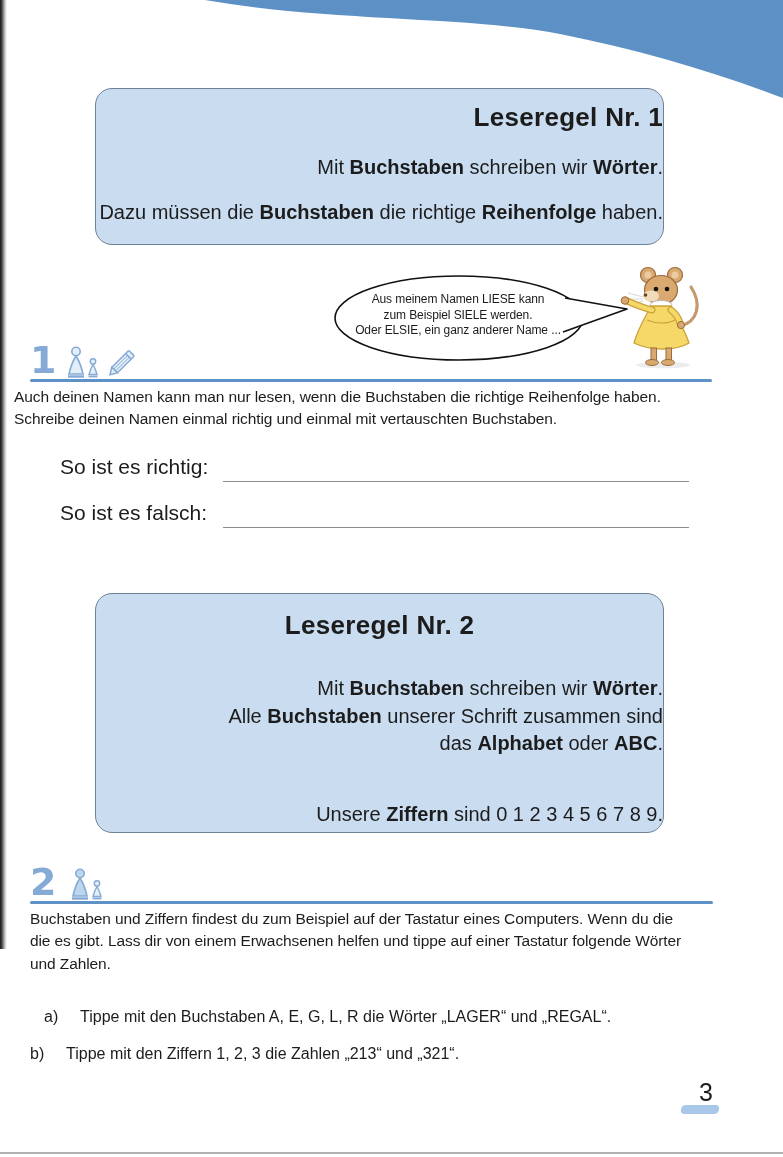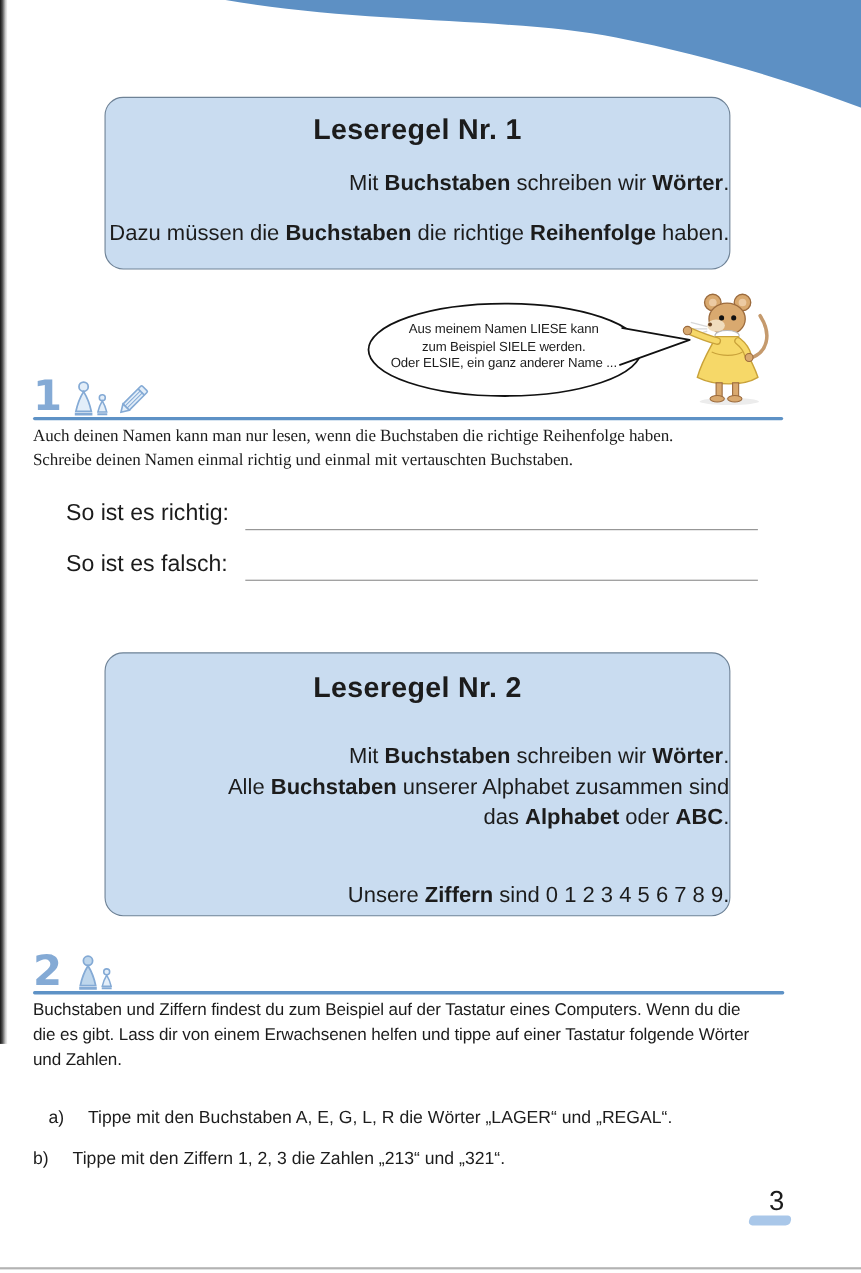--- a/index.html
+++ b/index.html
@@ -65,21 +65,21 @@
 <div class="page">
 
   <svg class="abs wave-svg" width="783" height="100" viewBox="0 0 783 100" aria-hidden="true">
     <path d="M205,0 C330,22 470,16 560,34 C640,50 715,72 783,98 L783,0 Z" fill="var(--wave)"></path>
   </svg>
 
   <div class="abs left-edge"></div>
   <div class="abs bottom-edge"></div>
 
   <div class="abs rulebox" style="left:95px;top:88px;width:567px;height:155px;">
-    <div class="boxtitle" style="top:13px;">Leseregel Nr. 1</div>
+    <div class="boxtitle" style="top:13px;text-align:right;">Leseregel Nr. 1</div>
     <div class="boxline" style="top:67px;">
       <span>Mit </span><b>Buchstaben</b><span> schreiben wir </span><b>Wörter</b><span>.</span>
     </div>
     <div class="boxline" style="top:112px;">
       <span>Dazu müssen die </span><b>Buchstaben</b><span> die richtige </span><b>Reihenfolge</b><span> haben.</span>
     </div>
   </div>
 
   <svg class="abs" style="left:332px;top:272px;" width="302" height="95" viewBox="0 0 302 95" aria-hidden="true">
     <ellipse cx="127" cy="46" rx="124" ry="42" fill="#ffffff" stroke="#111111" stroke-width="1.6"></ellipse>
@@ -136,38 +136,38 @@
         <rect x="6" y="-3.5" width="24" height="8" rx="1.2"></rect>
         <path d="M6,-3.5 L-0.5,0.5 L6,4.5 Z"></path>
         <line x1="25.5" y1="-3.5" x2="25.5" y2="4.5"></line>
         <line x1="6" y1="-0.8" x2="26" y2="-0.8" stroke-width="0.9"></line>
         <line x1="6" y1="1.8" x2="26" y2="1.8" stroke-width="0.9"></line>
       </g>
     </svg>
   </div>
   <div class="abs rule-hr" style="left:30px;top:379px;width:682px;"></div>
 
-  <div class="abs para" style="left:30px;top:386px;font-family:Liberation Serif, serif;">
+  <div class="abs para" style="left:14px;top:386px;">
     <div>Auch deinen Namen kann man nur lesen, wenn die Buchstaben die richtige Reihenfolge haben.</div>
     <div>Schreibe deinen Namen einmal richtig und einmal mit vertauschten Buchstaben.</div>
   </div>
 
   <div class="abs field-label" style="left:60px;top:455px;">So ist es richtig:</div>
   <div class="abs answer-line" style="left:223px;top:481px;width:466px;"></div>
 
   <div class="abs field-label" style="left:60px;top:501px;">So ist es falsch:</div>
   <div class="abs answer-line" style="left:223px;top:527px;width:466px;"></div>
 
   <div class="abs rulebox" style="left:95px;top:593px;width:567px;height:238px;">
     <div class="boxtitle" style="top:16px;">Leseregel Nr. 2</div>
     <div class="boxline" style="top:83px;">
       <span>Mit </span><b>Buchstaben</b><span> schreiben wir </span><b>Wörter</b><span>.</span>
     </div>
     <div class="boxline" style="top:111px;">
-      <span>Alle </span><b>Buchstaben</b><span> unserer Alphabet zusammen sind</span>
+      <span>Alle </span><b>Buchstaben</b><span> unserer Schrift zusammen sind</span>
     </div>
     <div class="boxline" style="top:138px;">
       <span>das </span><b>Alphabet</b><span> oder </span><b>ABC</b><span>.</span>
     </div>
     <div class="boxline" style="top:209px;">
       <span>Unsere </span><b>Ziffern</b><span> sind 0 1 2 3 4 5 6 7 8 9.</span>
     </div>
   </div>
 
   <div class="abs" style="left:30px;top:864px;width:100px;height:38px;">

